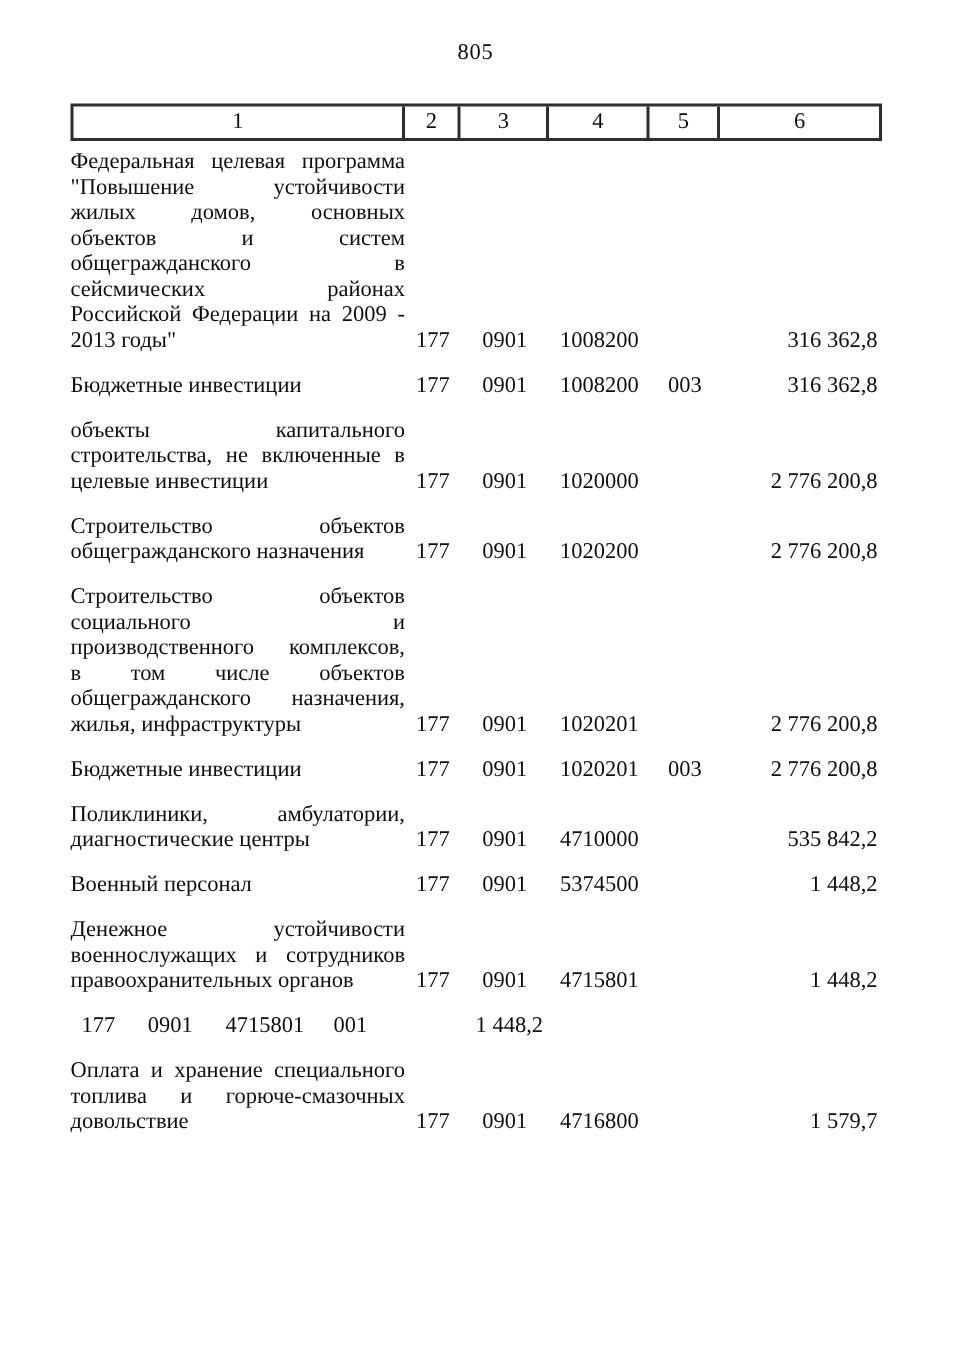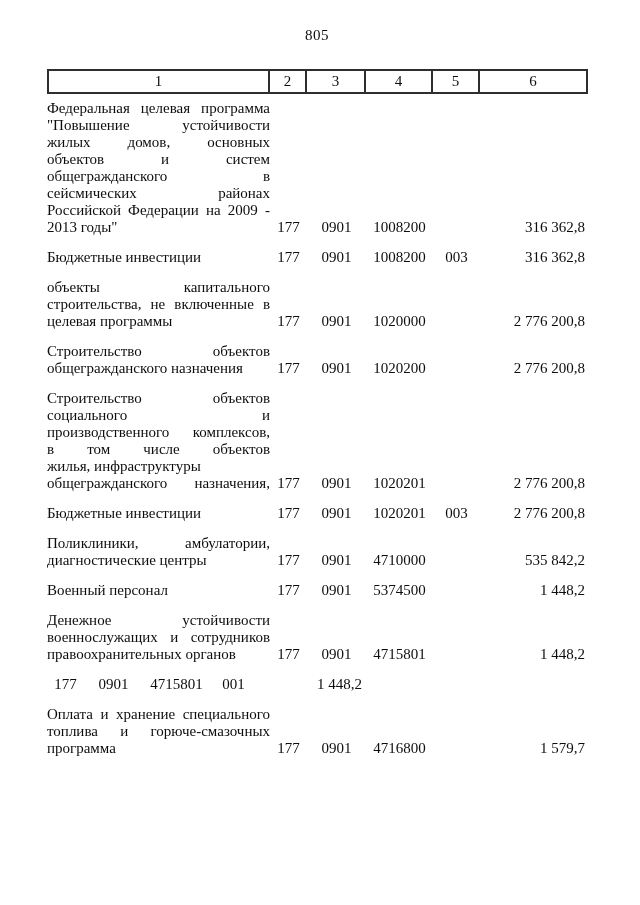--- a/index.html
+++ b/index.html
@@ -125,21 +125,21 @@
       <div class="cell c3">0901</div>
       <div class="cell c4">1008200</div>
       <div class="cell c5">003</div>
       <div class="cell c6">316 362,8</div>
     </div>
 
     <div class="row">
       <div class="cell cname">
         <div class="line">объекты капитального</div>
         <div class="line">строительства, не включенные в</div>
-        <div class="line last">целевая программы</div>
+        <div class="line last">целевые инвестиции</div>
       </div>
       <div class="cell c2">177</div>
       <div class="cell c3">0901</div>
       <div class="cell c4">1020000</div>
       <div class="cell c5"></div>
       <div class="cell c6">2 776 200,8</div>
     </div>
 
     <div class="row">
       <div class="cell cname">
@@ -152,22 +152,22 @@
       <div class="cell c5"></div>
       <div class="cell c6">2 776 200,8</div>
     </div>
 
     <div class="row">
       <div class="cell cname">
         <div class="line">Строительство объектов</div>
         <div class="line">социального и</div>
         <div class="line">производственного комплексов,</div>
         <div class="line">в том числе объектов</div>
+        <div class="line">общегражданского назначения,</div>
         <div class="line last">жилья, инфраструктуры</div>
-        <div class="line">общегражданского назначения,</div>
       </div>
       <div class="cell c2">177</div>
       <div class="cell c3">0901</div>
       <div class="cell c4">1020201</div>
       <div class="cell c5"></div>
       <div class="cell c6">2 776 200,8</div>
     </div>
 
     <div class="row">
       <div class="cell cname">
@@ -221,21 +221,21 @@
       <div class="cell c3">0901</div>
       <div class="cell c4">4715801</div>
       <div class="cell c5">001</div>
       <div class="cell c6">1 448,2</div>
     </div>
 
     <div class="row">
       <div class="cell cname">
         <div class="line">Оплата и хранение специального</div>
         <div class="line">топлива и горюче-смазочных</div>
-        <div class="line last">программа</div>
+        <div class="line last">довольствие</div>
       </div>
       <div class="cell c2">177</div>
       <div class="cell c3">0901</div>
       <div class="cell c4">4716800</div>
       <div class="cell c5"></div>
       <div class="cell c6">1 579,7</div>
     </div>
 
   </div>
 </div>

